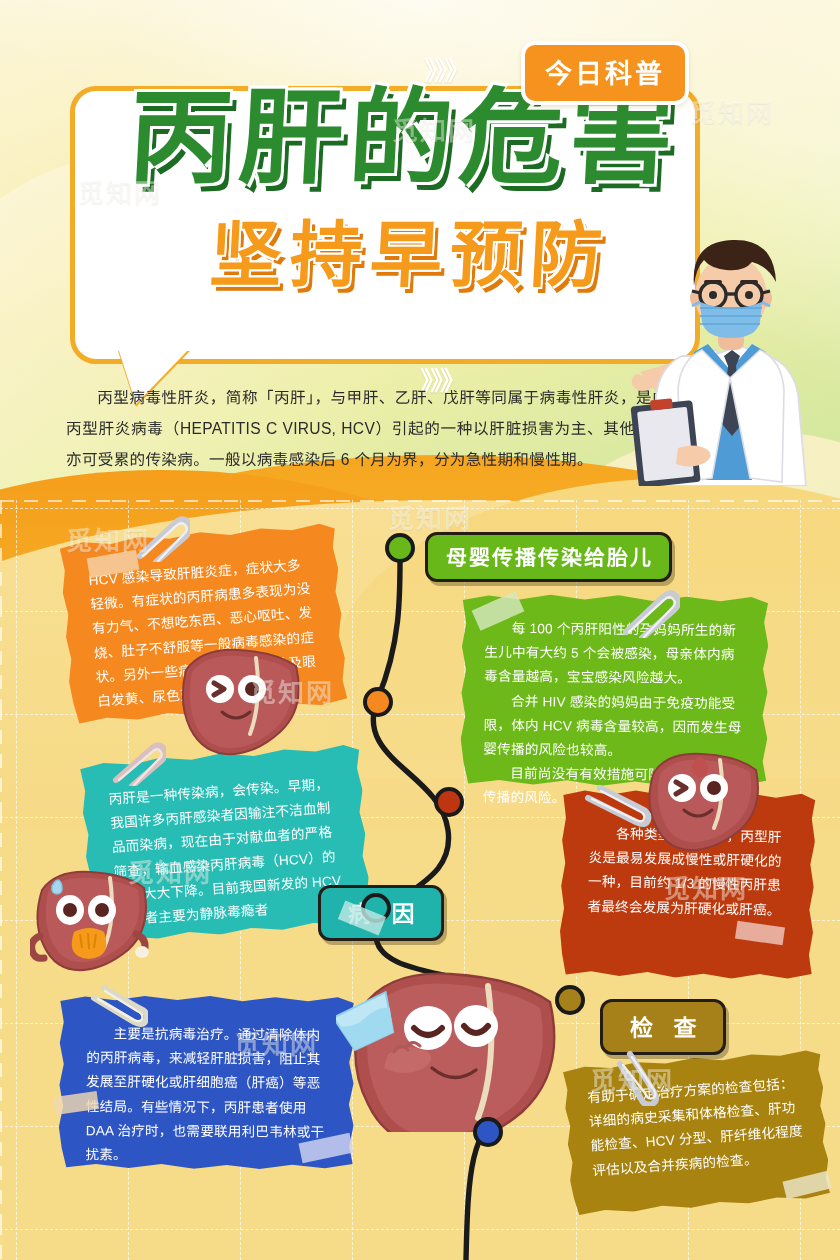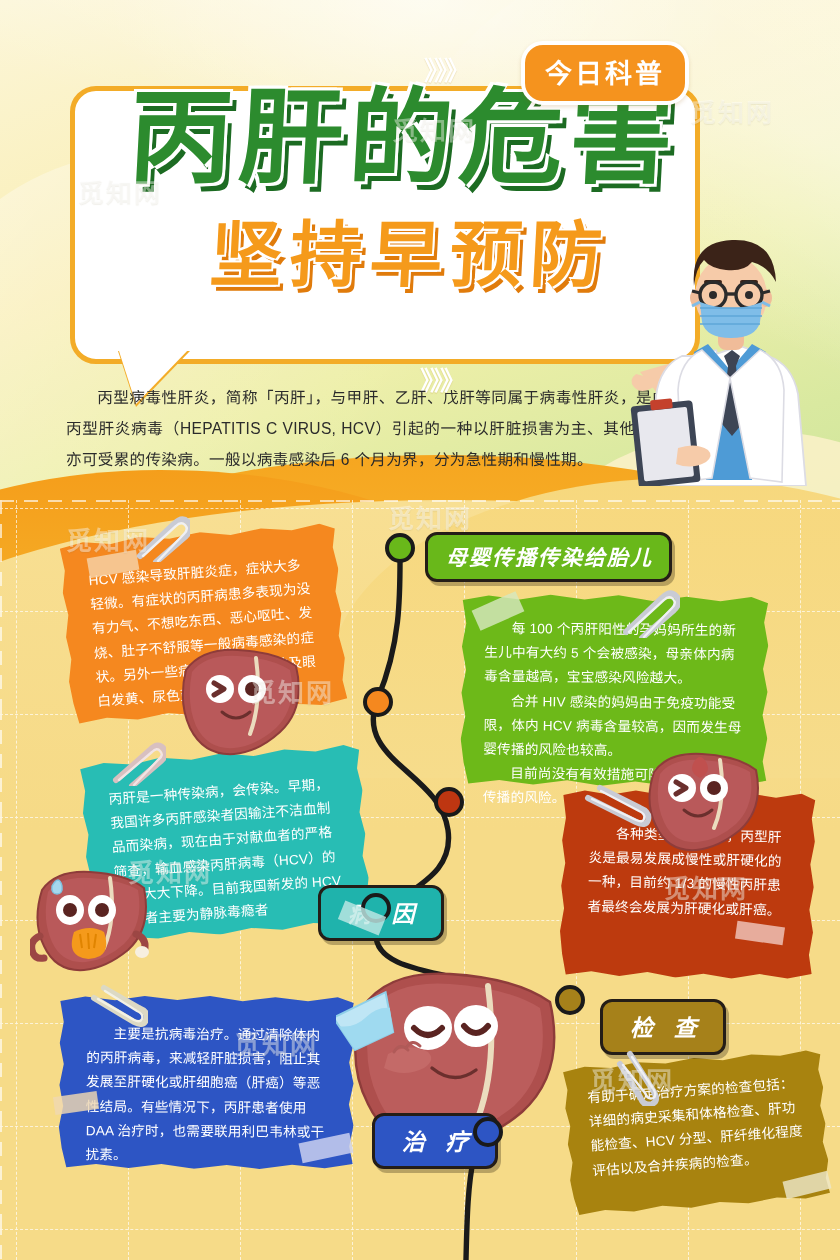--- a/index.html
+++ b/index.html
@@ -62,21 +62,21 @@
   .speech{position:absolute;left:70px;top:86px;width:620px;height:268px;
     background:#FFFFFF;border:5px solid #F3AC28;border-radius:26px;}
   .speech-tail{position:absolute;left:118px;top:348px;width:0;height:0;
     border-left:18px solid transparent;border-right:54px solid transparent;
     border-top:56px solid #FFFFFF;filter:drop-shadow(0 3px 0 #F3AC28);}
   .speech-tail2{position:absolute;left:112px;top:348px;width:0;height:0;
     border-left:22px solid transparent;border-right:60px solid transparent;
     border-top:62px solid #F3AC28;z-index:-1;}
 
   .badge-kepu{position:absolute;left:521px;top:41px;z-index:8;
-    background:#F5931E;color:#FFFFFF;border:4px solid #FFFFFF;border-radius:22px;
+    background:#F5931E;color:#FFFFFF;border:4px solid #FFFFFF;border-radius:14px;
     padding:7px 20px 10px;font-size:27px;font-weight:bold;letter-spacing:3px;
     box-shadow:0 2px 4px rgba(150,90,0,.18);text-align:center;}
 
   .title-main{position:absolute;left:84px;top:84px;width:640px;z-index:7;
     font-size:104px;font-weight:bold;letter-spacing:6px;color:#2C8B2E;
     text-align:center;line-height:1.05;
     text-shadow:
       3px 3px 0 #FFFFFF, -3px 3px 0 #FFFFFF, 3px -3px 0 #FFFFFF, -3px -3px 0 #FFFFFF,
       7px 8px 0 #1C6B22;
     transform:skewX(-3deg);}
@@ -101,21 +101,21 @@
   
   .doctor{position:absolute;left:620px;top:224px;width:220px;height:262px;z-index:9;}
 
   
   .flowpath{position:absolute;left:0;top:500px;width:840px;height:760px;z-index:5;pointer-events:none;}
 
   
   .chip{position:absolute;z-index:12;color:#FFFFFF;font-weight:bold;
     border-radius:12px;padding:7px 20px 9px;font-size:23px;letter-spacing:7px;
     text-indent:7px;border:3px solid #241D17;
-    box-shadow:3px 4px 0 rgba(40,30,10,.30);white-space:nowrap;font-style:italic;}
+    box-shadow:3px 4px 0 rgba(40,30,10,.30);white-space:nowrap;}
   .chip-green{left:425px;top:532px;background:#69B81A;font-size:21px;letter-spacing:2px;text-indent:2px;padding:6px 16px 8px;}
   .chip-orange{left:292px;top:689px;background:#F5881F;}
   .chip-harm{left:510px;top:780px;background:#BE3611;}
   .chip-cause{left:318px;top:885px;background:#1FB3AC;}
   .chip-exam{left:600px;top:999px;background:#A6811A;}
   .chip-treat{left:372px;top:1113px;background:#2D55C4;}
 
   
   .block{position:absolute;z-index:10;color:#FFFFFF;
     font-size:13.6px;line-height:1.78;letter-spacing:.2px;
@@ -304,21 +304,20 @@
 
   <div class="block b-harm">
     <div class="sheet"></div>
     <p>各种类型的肝炎中，丙型肝炎是最易发展成慢性或肝硬化的一种，目前约 1/3 的慢性丙肝患者最终会发展为肝硬化或肝癌。</p>
   </div>
 
   <div class="block b-treat">
     <div class="sheet"></div>
     <p>主要是抗病毒治疗。通过清除体内的丙肝病毒，来减轻肝脏损害，阻止其发展至肝硬化或肝细胞癌（肝癌）等恶性结局。有些情况下，丙肝患者使用 DAA 治疗时，也需要联用利巴韦林或干扰素。</p>
   </div>
-  <div class="chip chip-treat">治 疗</div>
 
   <div class="chip chip-exam">检 查</div>
   <div class="block b-exam">
     <div class="sheet"></div>
     <p class="noind">有助于确定治疗方案的检查包括：详细的病史采集和体格检查、肝功能检查、HCV 分型、肝纤维化程度评估以及合并疾病的检查。</p>
   </div>
 
   <svg class="liver" style="left:172px;top:636px;width:136px;height:126px" viewBox="0 0 136 126">
     <path d="M14 34 q16 -22 52 -20 q38 2 58 16 q10 42 -16 66 q-22 20 -46 22 q-30 2 -44 -26 q-12 -26 -4 -58 z" fill="#AE4F4D" stroke="#8E3C3A" stroke-width="2"></path>
     <path d="M20 36 q14 -18 46 -16 q34 2 52 14 q8 36 -14 58 q-20 18 -42 20 q-26 2 -38 -22 q-10 -24 -4 -54 z" fill="#B9595A"></path>

